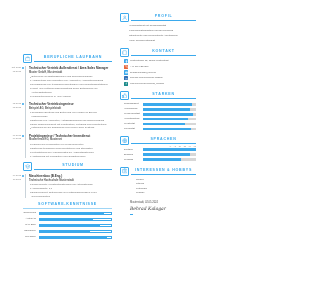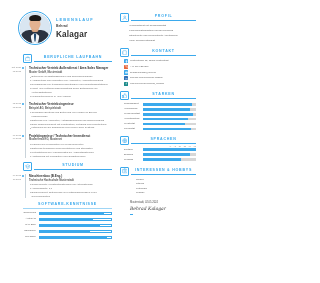--- a/index.html
+++ b/index.html
@@ -119,38 +119,20 @@
   .sign-wrap { margin-top:6px; padding-left:10px; }
   .sign-line { font-size:2.6px; color:#4c4c4c; }
   .sign-img { margin-top:1.4px; font-size:4.5px; color:#3a3a3a; font-family:"DejaVu Serif", serif; font-style:italic; }
   .sign-bar { width:3px; height:1.4px; background:#3ba9ec; margin-top:1px; }
 </style>
 </head>
 <body>
 
 <div class="page">
 
-  <div class="identity">
-    <div class="photo-ring">
-      <div class="photo">
-        <div class="bg"></div>
-        <div class="suit"></div>
-        <div class="shirt"></div>
-        <div class="tie"></div>
-        <div class="neck"></div>
-        <div class="head"></div>
-        <div class="hair"></div>
-      </div>
-    </div>
-    <div class="name-block">
-      <div class="kicker">LEBENSLAUF</div>
-      <div class="firstname">Behrad</div>
-      <div class="lastname">Kalagar</div>
-    </div>
-  </div>
 
   <div class="col-left">
 
     <div class="sec-head head-offset">
       <div class="sec-icon">
         <svg viewBox="0 0 24 24" fill="none" stroke="#3ba9ec" stroke-width="2">
           <rect x="2" y="7" width="20" height="14" rx="2"></rect>
             <path d="M8 7V4h8v3"></path>
         </svg>
       </div>

